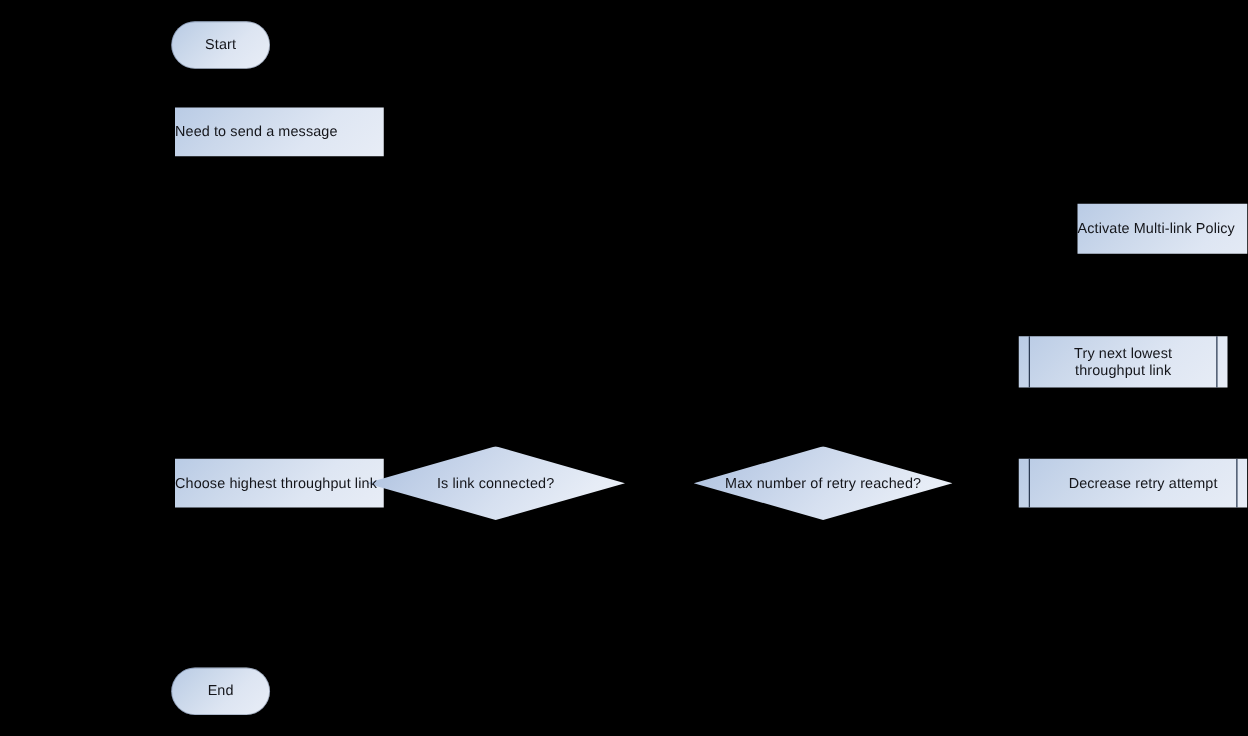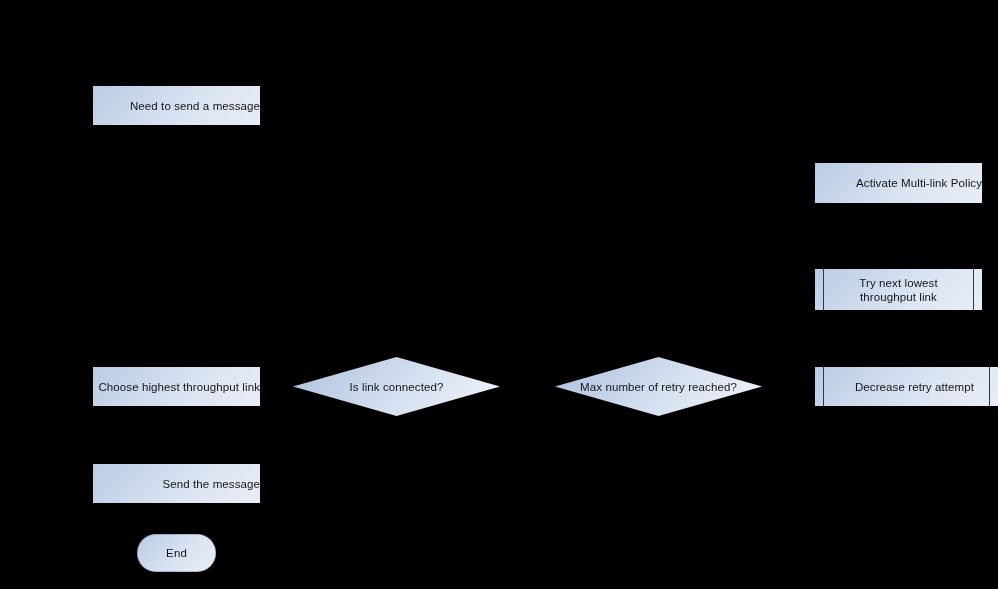--- a/index.html
+++ b/index.html
@@ -38,22 +38,23 @@
     border-radius: 999px;
     background: linear-gradient(135deg, #b8cae4 0%, #c9d7ea 28%, #dde5f2 62%, #e9eef7 100%);
     box-shadow: inset 0 0 0 0.7px rgba(40,60,95,0.35);
   }
 
   
   .process {
     position: absolute;
     display: flex;
     align-items: center;
-    justify-content: flex-end;
+    justify-content: flex-start;
     background: linear-gradient(135deg, #b9cbe5 0%, #cbd8eb 30%, #dee6f3 65%, #e8edf6 100%);
+    margin-left: 47px;
   }
 
   
   .predefined {
     position: absolute;
     display: flex;
     align-items: center;
     justify-content: center;
     background: linear-gradient(135deg, #b9cbe5 0%, #cbd8eb 30%, #dee6f3 65%, #e8edf6 100%);
   }
@@ -86,20 +87,23 @@
   }
   .decision .node-label {
     padding: 0 6px;
   }
 </style>
 </head>
 <body>
 
 <div id="canvas">
 
+  <div class="terminator" style="left:137px; top:17px; width:79px; height:38px;">
+    <span class="node-label">Start</span>
+  </div>
 
   <div class="process" style="left:93px; top:86px; width:167px; height:39px;">
     <span class="node-label">Need to send a message</span>
   </div>
 
 
   <div class="process" style="left:815px; top:163px; width:167px; height:40px;">
     <span class="node-label">Activate Multi-link Policy</span>
   </div>
 
@@ -120,21 +124,18 @@
 
   <div class="decision" style="left:555px; top:357px; width:207px; height:59px;">
     <span class="diamond-shape"></span>
     <span class="node-label">Max number of retry reached?</span>
   </div>
 
   <div class="predefined" style="left:815px; top:367px; width:167px; height:39px;padding-left:16px;">
     <span class="node-label">Decrease retry attempt</span>
   </div>
 
-  <div class="process" style="left:93px; top:464px; width:167px; height:39px;">
-    <span class="node-label">Send the message</span>
-  </div>
 
   <div class="terminator" style="left:137px; top:534px; width:79px; height:38px;">
     <span class="node-label">End</span>
   </div>
 
 </div>
 
 </body></html>

